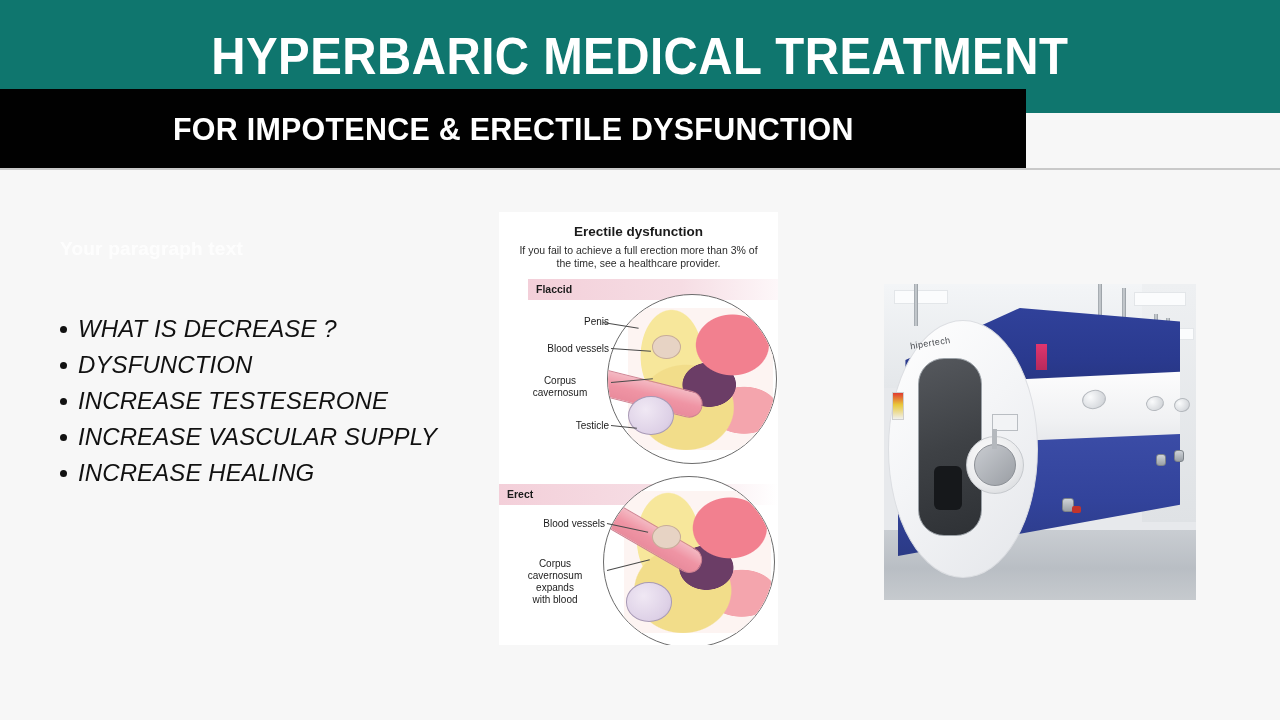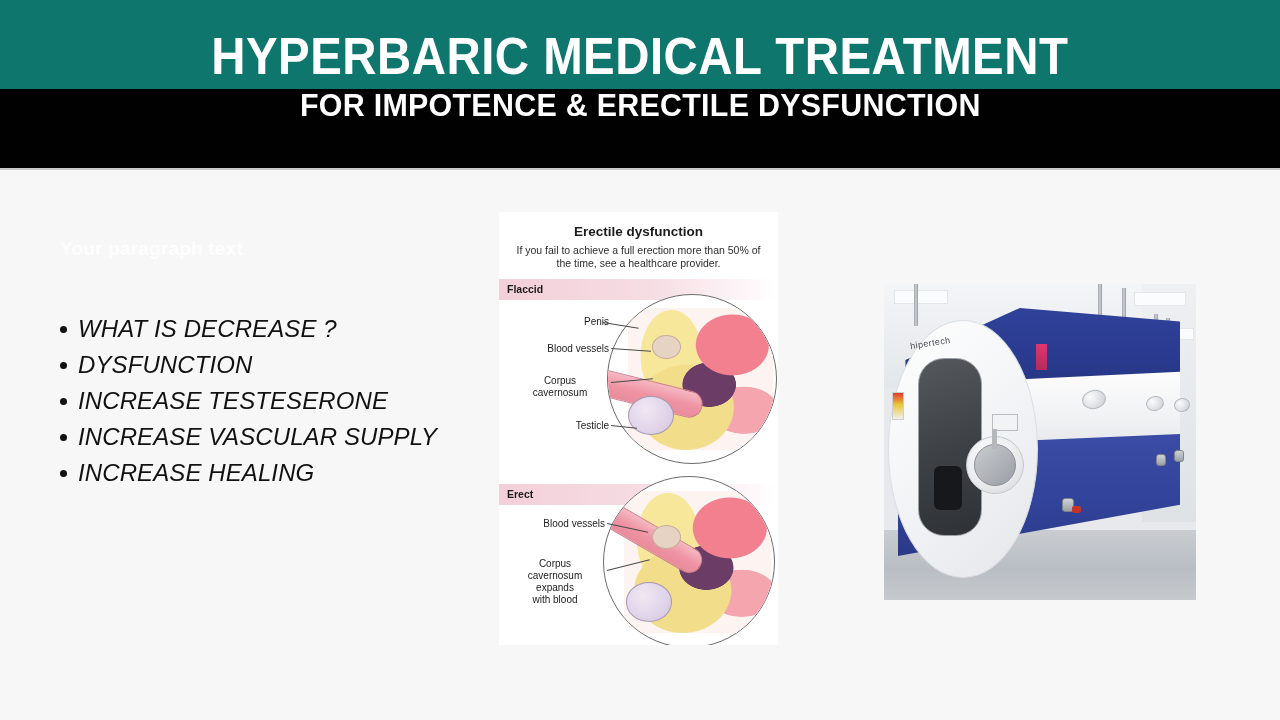--- a/index.html
+++ b/index.html
@@ -21,23 +21,23 @@
   .band-red .ttl{
     color:#ffffff;
     font-size:51px;
     font-weight:bold;
     letter-spacing:0.5px;
     line-height:1;
     text-align:center;
     transform:scaleX(0.93);
   }
   .band-black{
-    position:absolute;left:0;top:89px;width:1280px;height:79px;
+    position:absolute;left:0;top:89px;width:1026px;height:79px;
     background:#010101;
-    display:flex;justify-content:center;
+    display:flex;align-items:center;justify-content:center;
   }
   .band-black .sub{
     color:#ffffff;
     font-size:32px;
     font-weight:bold;
     letter-spacing:0.3px;
     line-height:1;
     text-align:center;
     transform:scaleX(0.95);
   }
@@ -92,21 +92,21 @@
     padding:0 14px;box-sizing:border-box;
   }
   .dg-strip{
     position:absolute;left:0;width:279px;height:21px;
     background:linear-gradient(90deg,#f3cfd9 0%,#f6dde4 55%,#ffffff 100%);
   }
   .dg-strip span{
     position:absolute;left:8px;top:4px;
     font-size:10.5px;font-weight:bold;color:#1b1b1b;
   }
-  .strip-flaccid{top:67px;}
+  .strip-flaccid{top:67px;margin-left:29px;}
   .strip-erect{top:272px;}
 
   .dg-label{
     position:absolute;
     font-size:10px;color:#1b1b1b;
     line-height:12px;
     text-align:right;
     white-space:pre-line;
   }
   .lead{
@@ -263,21 +263,21 @@
   <ul class="bullets">
     <li>WHAT IS DECREASE ?</li>
     <li>DYSFUNCTION</li>
     <li>INCREASE TESTESERONE</li>
     <li>INCREASE VASCULAR SUPPLY</li>
     <li>INCREASE HEALING</li>
   </ul>
 
   <div class="diagram">
     <div class="dg-title">Erectile dysfunction</div>
-    <div class="dg-sub">If you fail to achieve a full erection more than 50% of the time, see a healthcare provider.</div>
+    <div class="dg-sub">If you fail to achieve a full erection more than 3% of the time, see a healthcare provider.</div>
 
     <div class="dg-strip strip-flaccid">
       <span>Flaccid</span>
     </div>
 
     <div class="anat" style="left:108px;top:82px;width:168px;height:168px;">
       <div class="pelvis"></div>
       <div class="shaft" style="left:-16%;top:50%;width:72%;height:15%;transform:rotate(14deg);"></div>
       <div class="testicle" style="left:12%;top:60%;"></div>
       <div class="glans" style="left:26%;top:24%;"></div>

